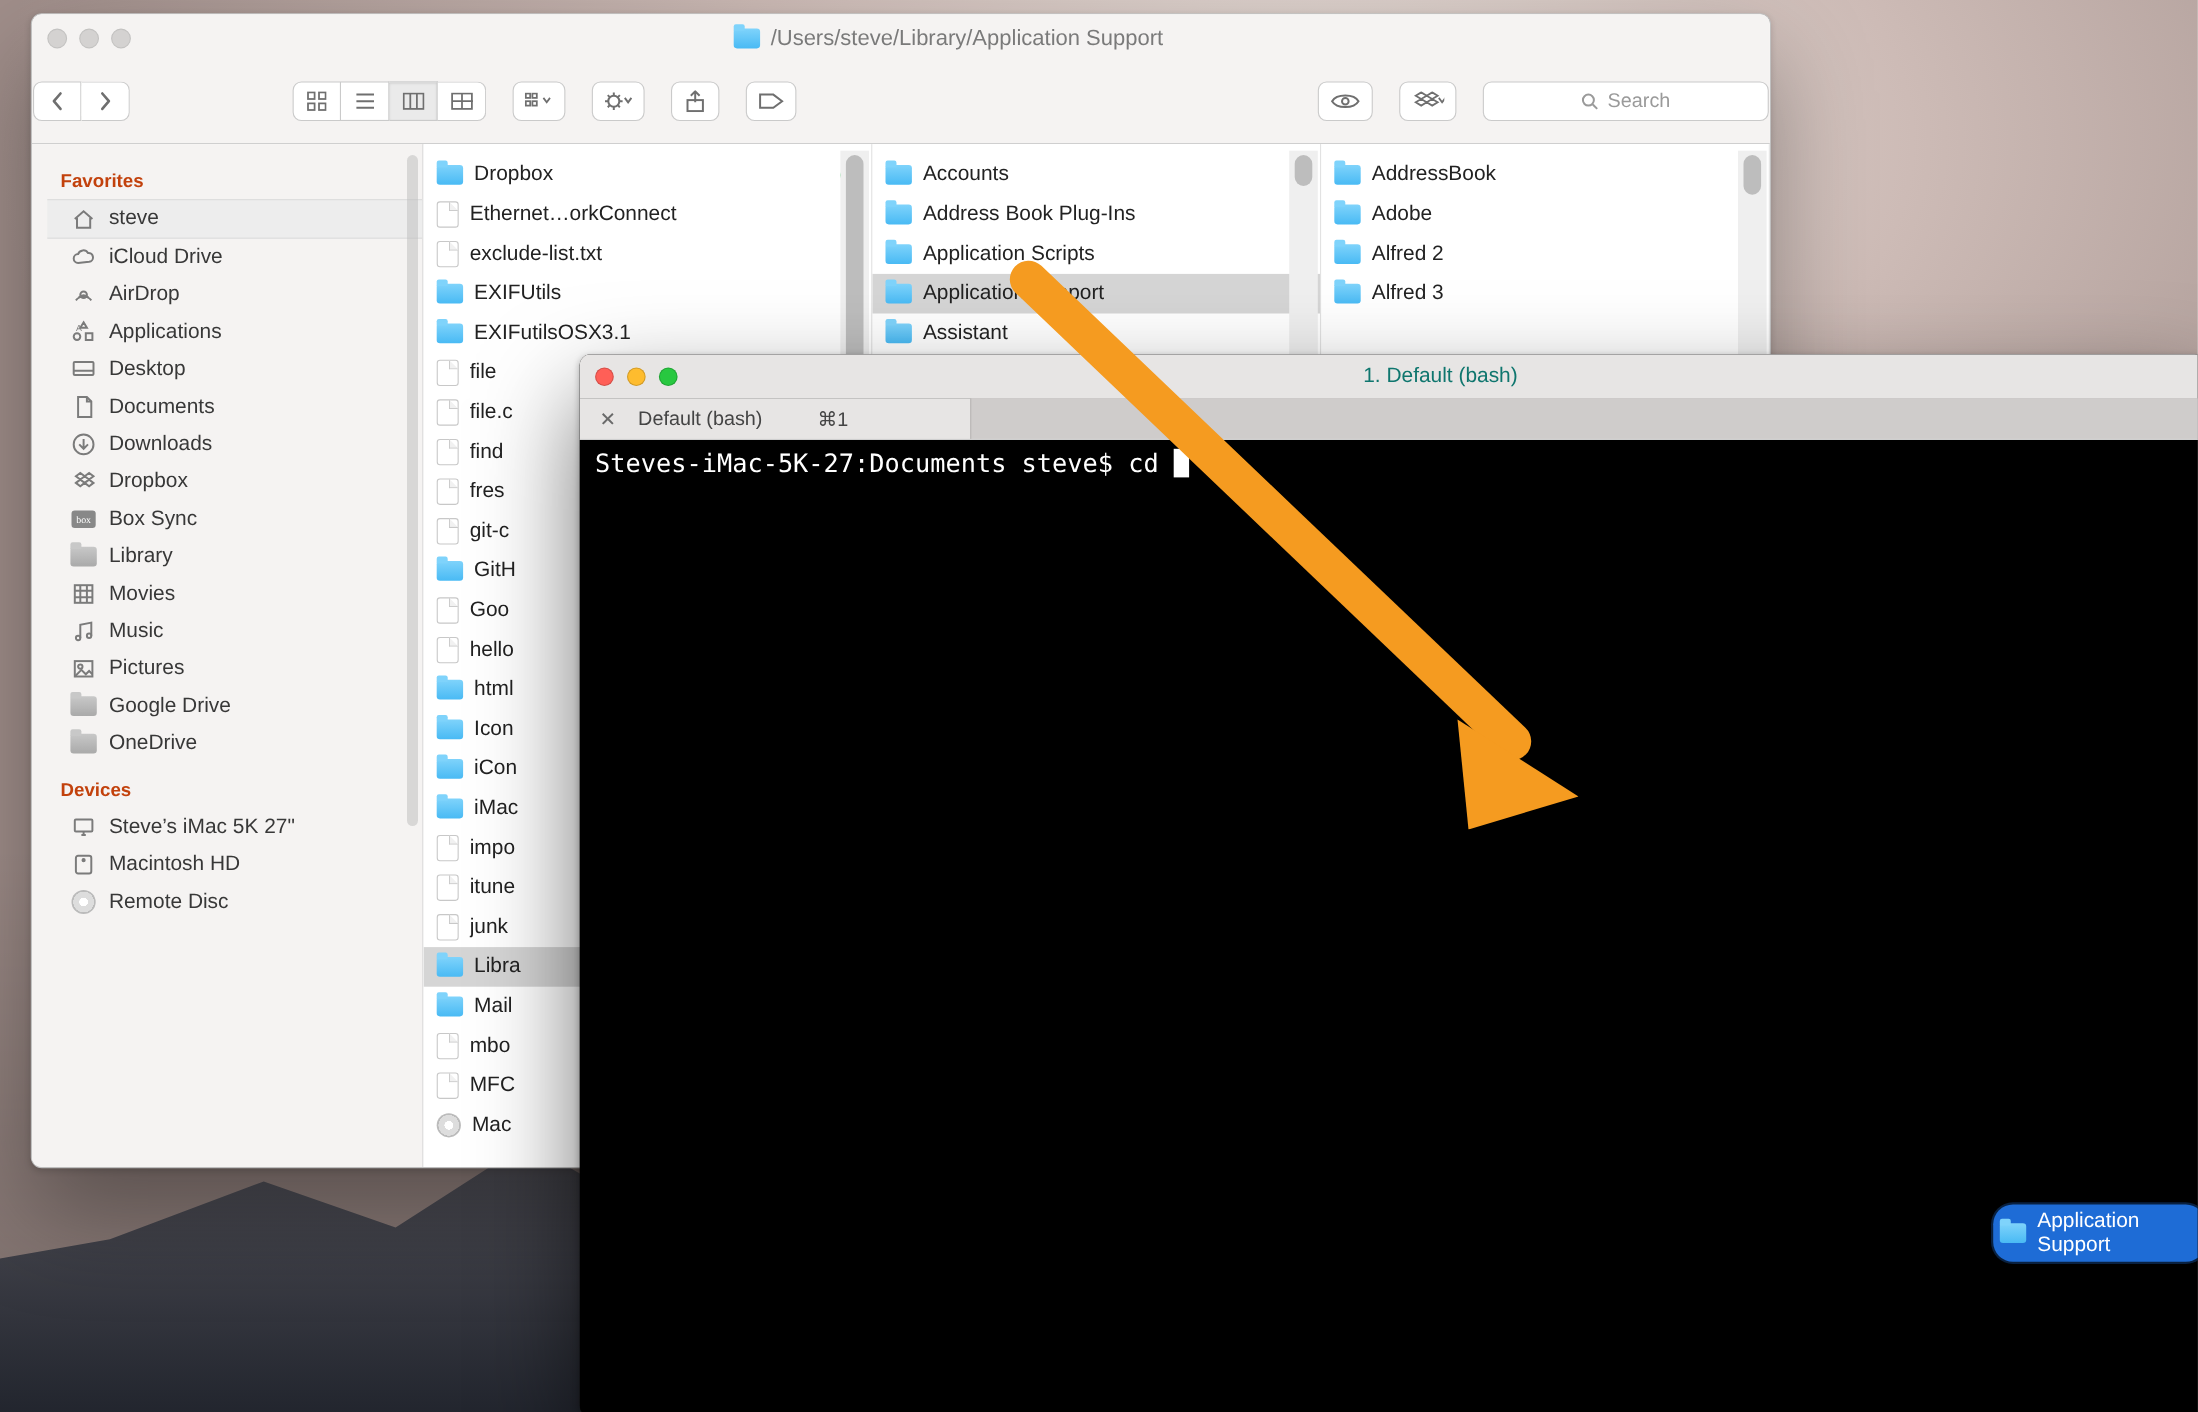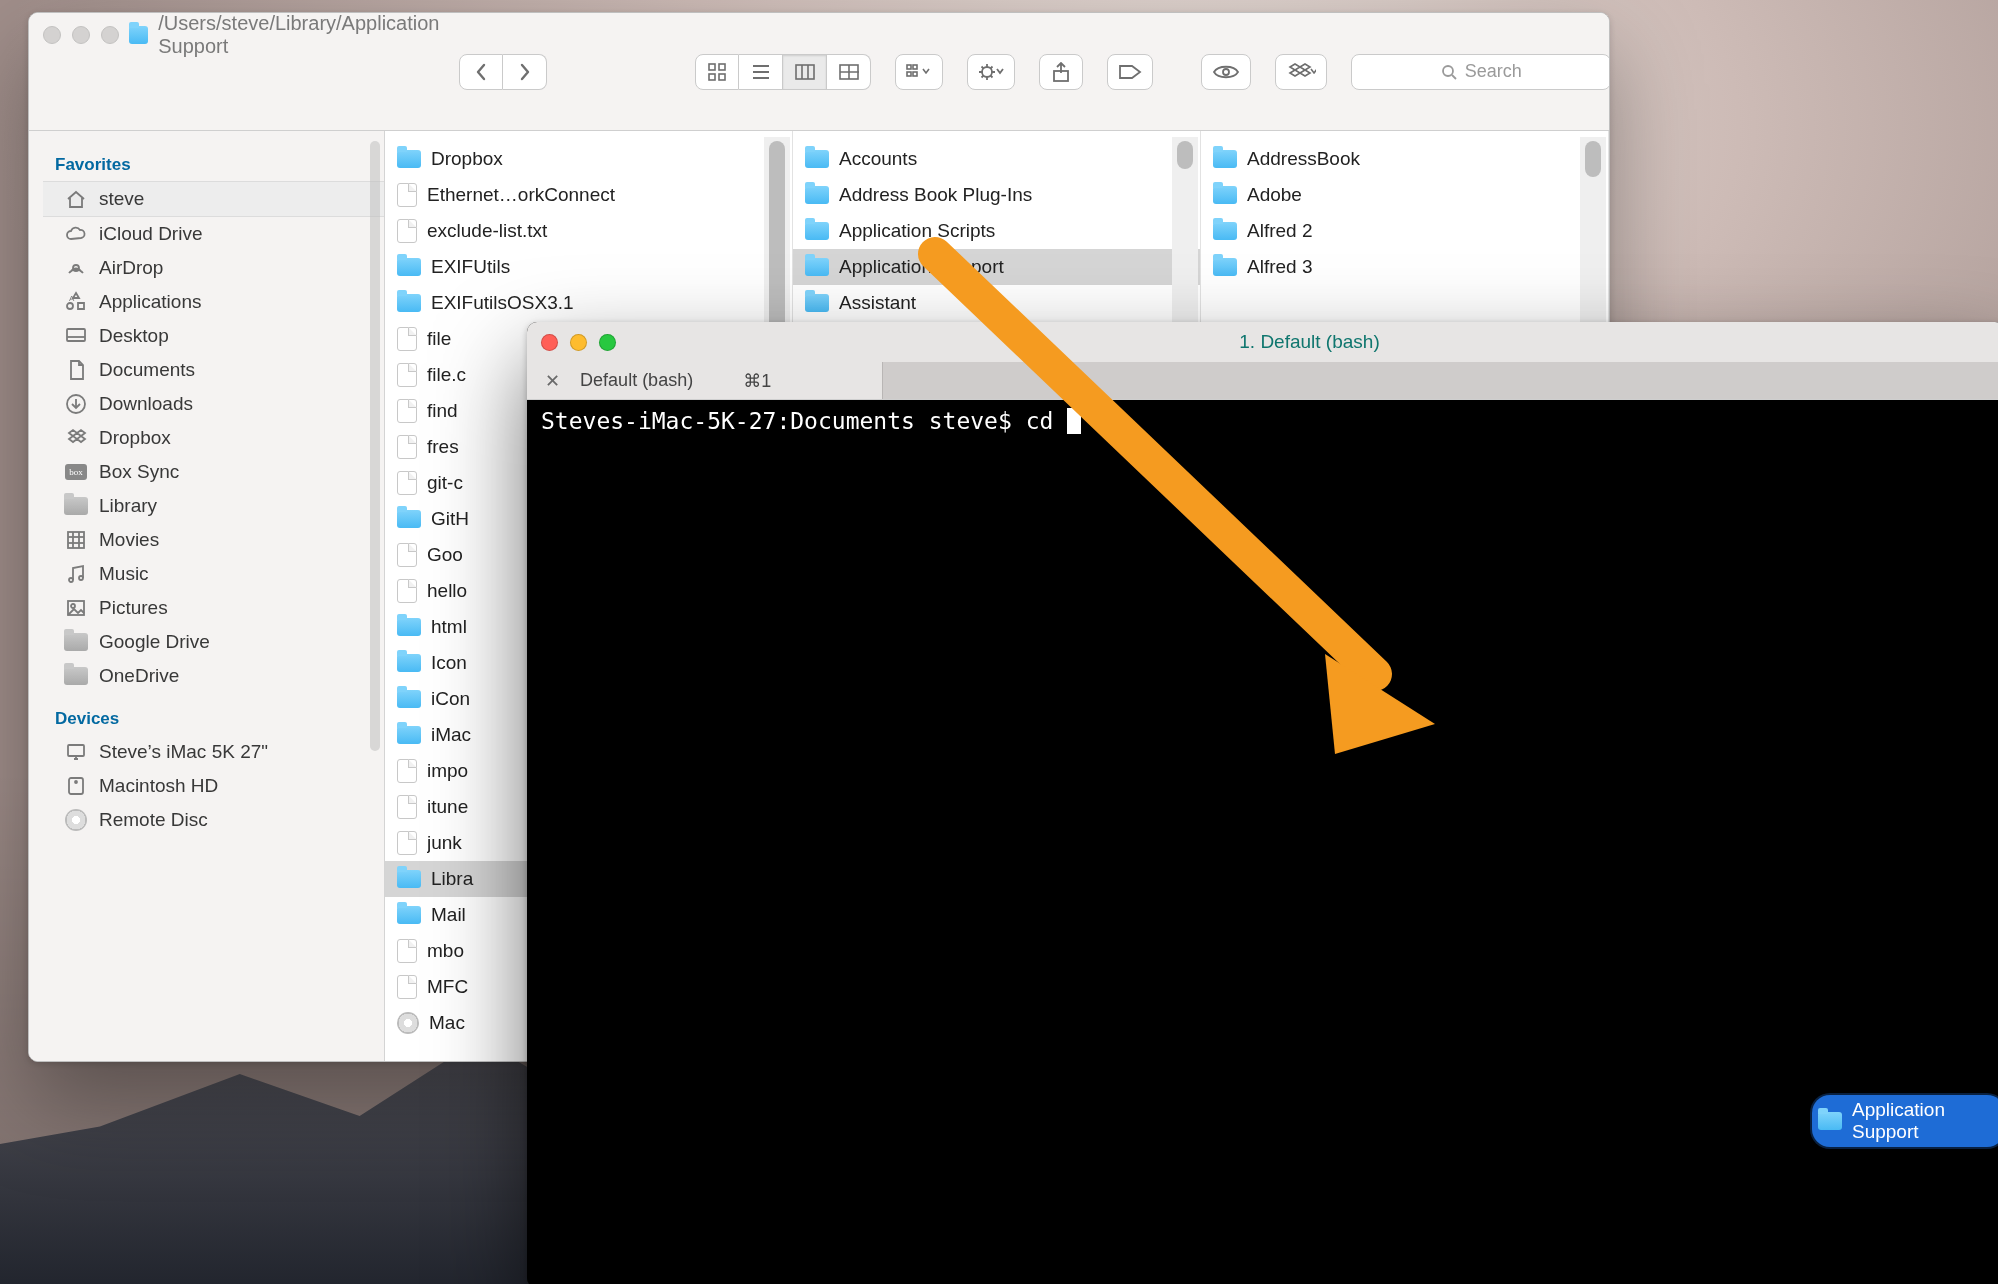--- a/index.html
+++ b/index.html
@@ -59,21 +59,21 @@
     border:1px solid var(--window-border);
     border-radius:10px;
     box-shadow:0 40px 90px rgba(0,0,0,0.35), 0 2px 6px rgba(0,0,0,0.15);
     overflow:hidden;
     color:var(--text-strong);
   }
   .titlebar{
     height:118px;
     background:var(--toolbar-bg);
     border-bottom:1px solid #cfcfcf;
-    display:flex; flex-direction:row;
+    display:flex; flex-direction:column;
   }
   .titlebar-top{height:40px; display:flex; align-items:center; gap:10px; padding:0 14px; padding-top:4px;}
   .traffic-lights{display:flex; gap:11px; align-items:center;}
   .dot{width:18px;height:18px;border-radius:50%;}
   .dot.inactive{background:#d4d2d1;border:1px solid #c3c2c1;}
   .title-center{flex:1;display:flex;align-items:center;justify-content:center;gap:10px;color:#7a7a7a;font-size:20px;}
   .folder-icon{width:24px;height:18px;border-radius:3px;background:linear-gradient(#7fd3fb,#49baf4);position:relative;}
   .folder-icon::before{content:"";position:absolute;left:0;top:-4px;width:10px;height:6px;border-radius:2px 2px 0 0;background:#7fd3fb;}
   .toolbar-row{flex:1;display:flex;align-items:center;padding:0 1px;gap:24px;}
   .seg{display:flex;}
@@ -88,21 +88,21 @@
   .btn.active{background:#eaeaea;box-shadow:inset 0 1px 2px rgba(0,0,0,0.12);}
   .spacer{flex:1;}
   .search-field{
     height:36px;width:260px;border:1px solid var(--btn-brd);border-radius:8px;background:#fff;
     display:flex;align-items:center;justify-content:center;color:#9a9a9a;gap:8px;font-size:18px;
   }
   .finder-body{display:flex;height:calc(100% - 118px);}
   .sidebar{width:372px;background:var(--sidebar-bg);border-right:1px solid #d4d4d4;position:relative;}
   .sidebar-inner{height:100%;padding:14px 0 14px 14px;overflow:hidden;}
   .sidebar-section{margin-top:4px;margin-bottom:10px;}
-  .sidebar-title{color:#0369a1;font-size:17px;font-weight:600;padding:6px 12px;}
+  .sidebar-title{color:#c2410c;font-size:17px;font-weight:600;padding:6px 12px;}
   .side-item{
     display:flex;align-items:center;gap:12px;padding:6px 12px 6px 22px;border-radius:0;color:#383838;font-size:19px;
   }
   .side-item.selected{background:var(--sel-bg);border-top:1px solid #dcdcdc;border-bottom:1px solid #dcdcdc;}
   .side-ic{width:22px;height:22px;display:inline-flex;align-items:center;justify-content:center;color:#7b7b7b;flex:none;}
   .scroll-stub{position:absolute;right:4px;top:10px;width:10px;height:610px;background:var(--scroll);border-radius:6px;opacity:.55;}
 
   
   .columns{position:relative;flex:1;display:flex;background:#fff;}
   .col{position:relative;border-right:1px solid #e2e2e2;padding-top:10px;overflow:hidden;}

